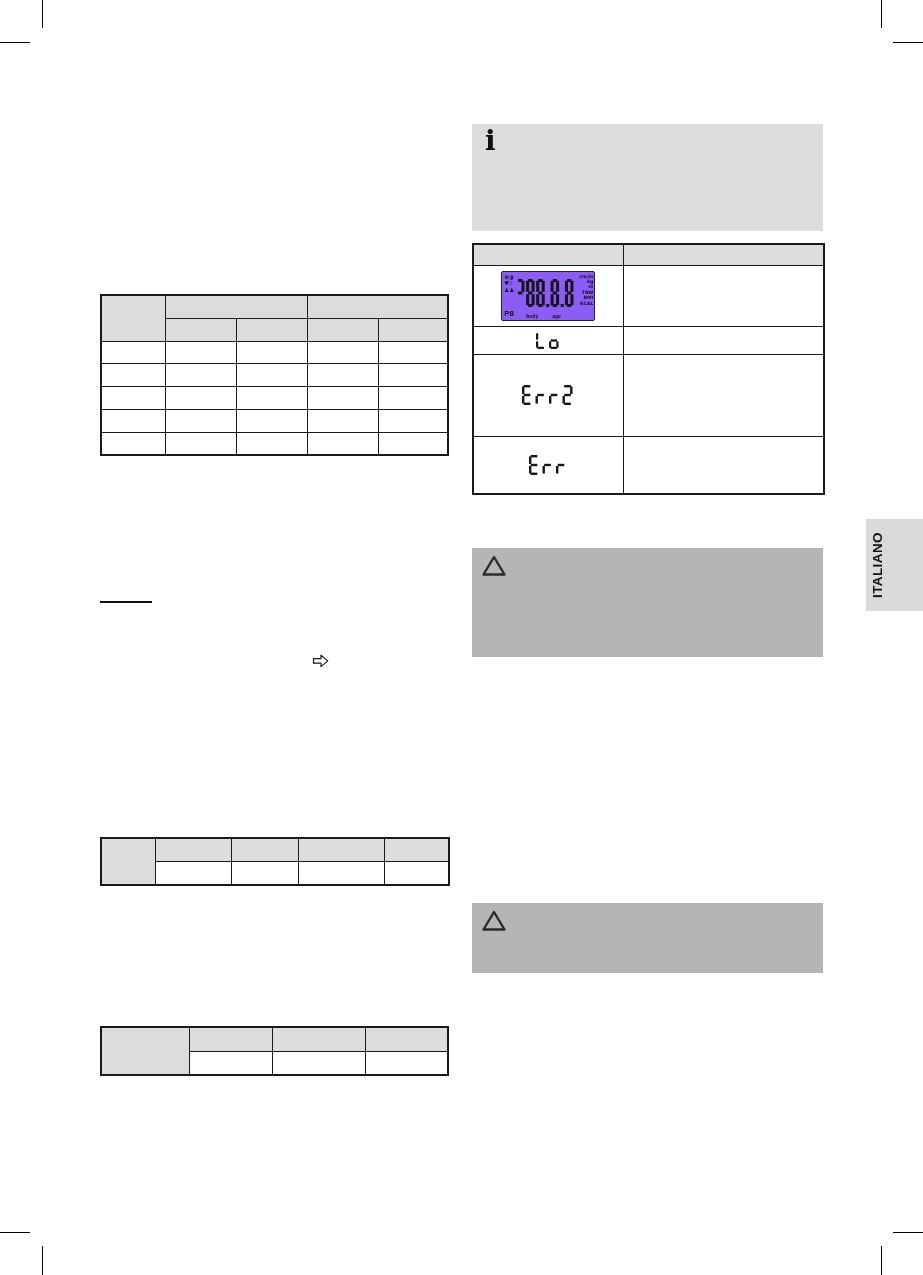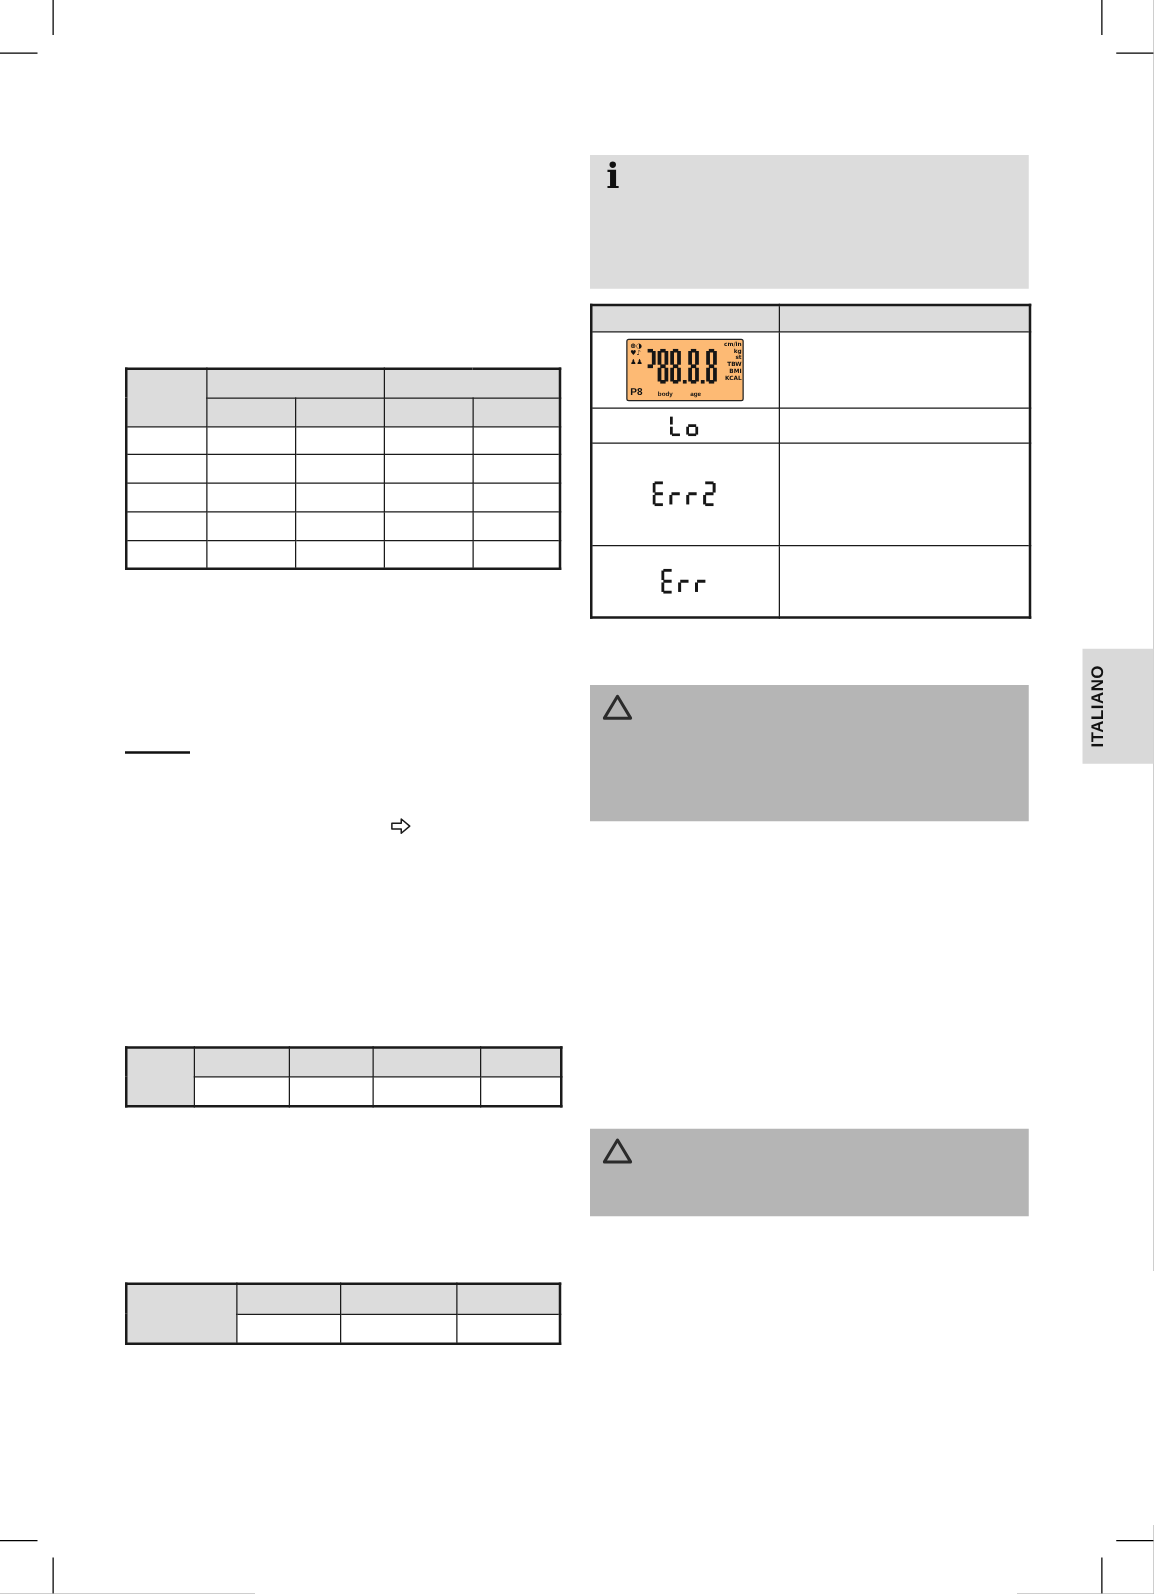--- a/index.html
+++ b/index.html
@@ -21,21 +21,21 @@
   .warn-box svg{position:absolute;left:10px;top:7px;}
   
   .lang-tab{position:absolute;background:#d9d9d9;}
   .lang-tab span{position:absolute;left:4px;top:50%;writing-mode:vertical-rl;
         transform:translateY(-50%) rotate(180deg);font-weight:bold;font-size:13.5px;
         letter-spacing:0.4px;color:#111;white-space:nowrap;}
   
   .underline{position:absolute;background:#111;}
   
   .lcd-wrap{width:100%;height:100%;display:flex;align-items:center;justify-content:center;}
-  .lcd{position:relative;width:92px;height:48px;border:1.6px solid #222;border-radius:2px;background:#fdba74;}
+  .lcd{position:relative;width:92px;height:48px;border:1.6px solid #222;border-radius:2px;background:#8b5cf6;}
   .lcd-left{position:absolute;left:2px;top:2px;width:13px;font-size:5.5px;line-height:6.5px;
         font-weight:bold;color:#111;font-family:"DejaVu Sans", sans-serif;}
   .lcd-p{position:absolute;left:2px;bottom:2px;font-size:8px;font-weight:bold;line-height:8px;color:#111;}
   .lcd-digits{position:absolute;left:14px;top:7px;}
   .lcd-units{position:absolute;right:1px;top:2px;width:17px;text-align:right;font-size:4.6px;
         line-height:5.4px;font-weight:bold;color:#111;font-family:"DejaVu Sans", sans-serif;}
   .lcd-bottom{position:absolute;left:24px;bottom:1px;display:flex;gap:14px;font-size:5px;
         font-weight:bold;color:#111;}
   
   .seg-cell{width:100%;height:100%;display:flex;align-items:center;justify-content:center;}

